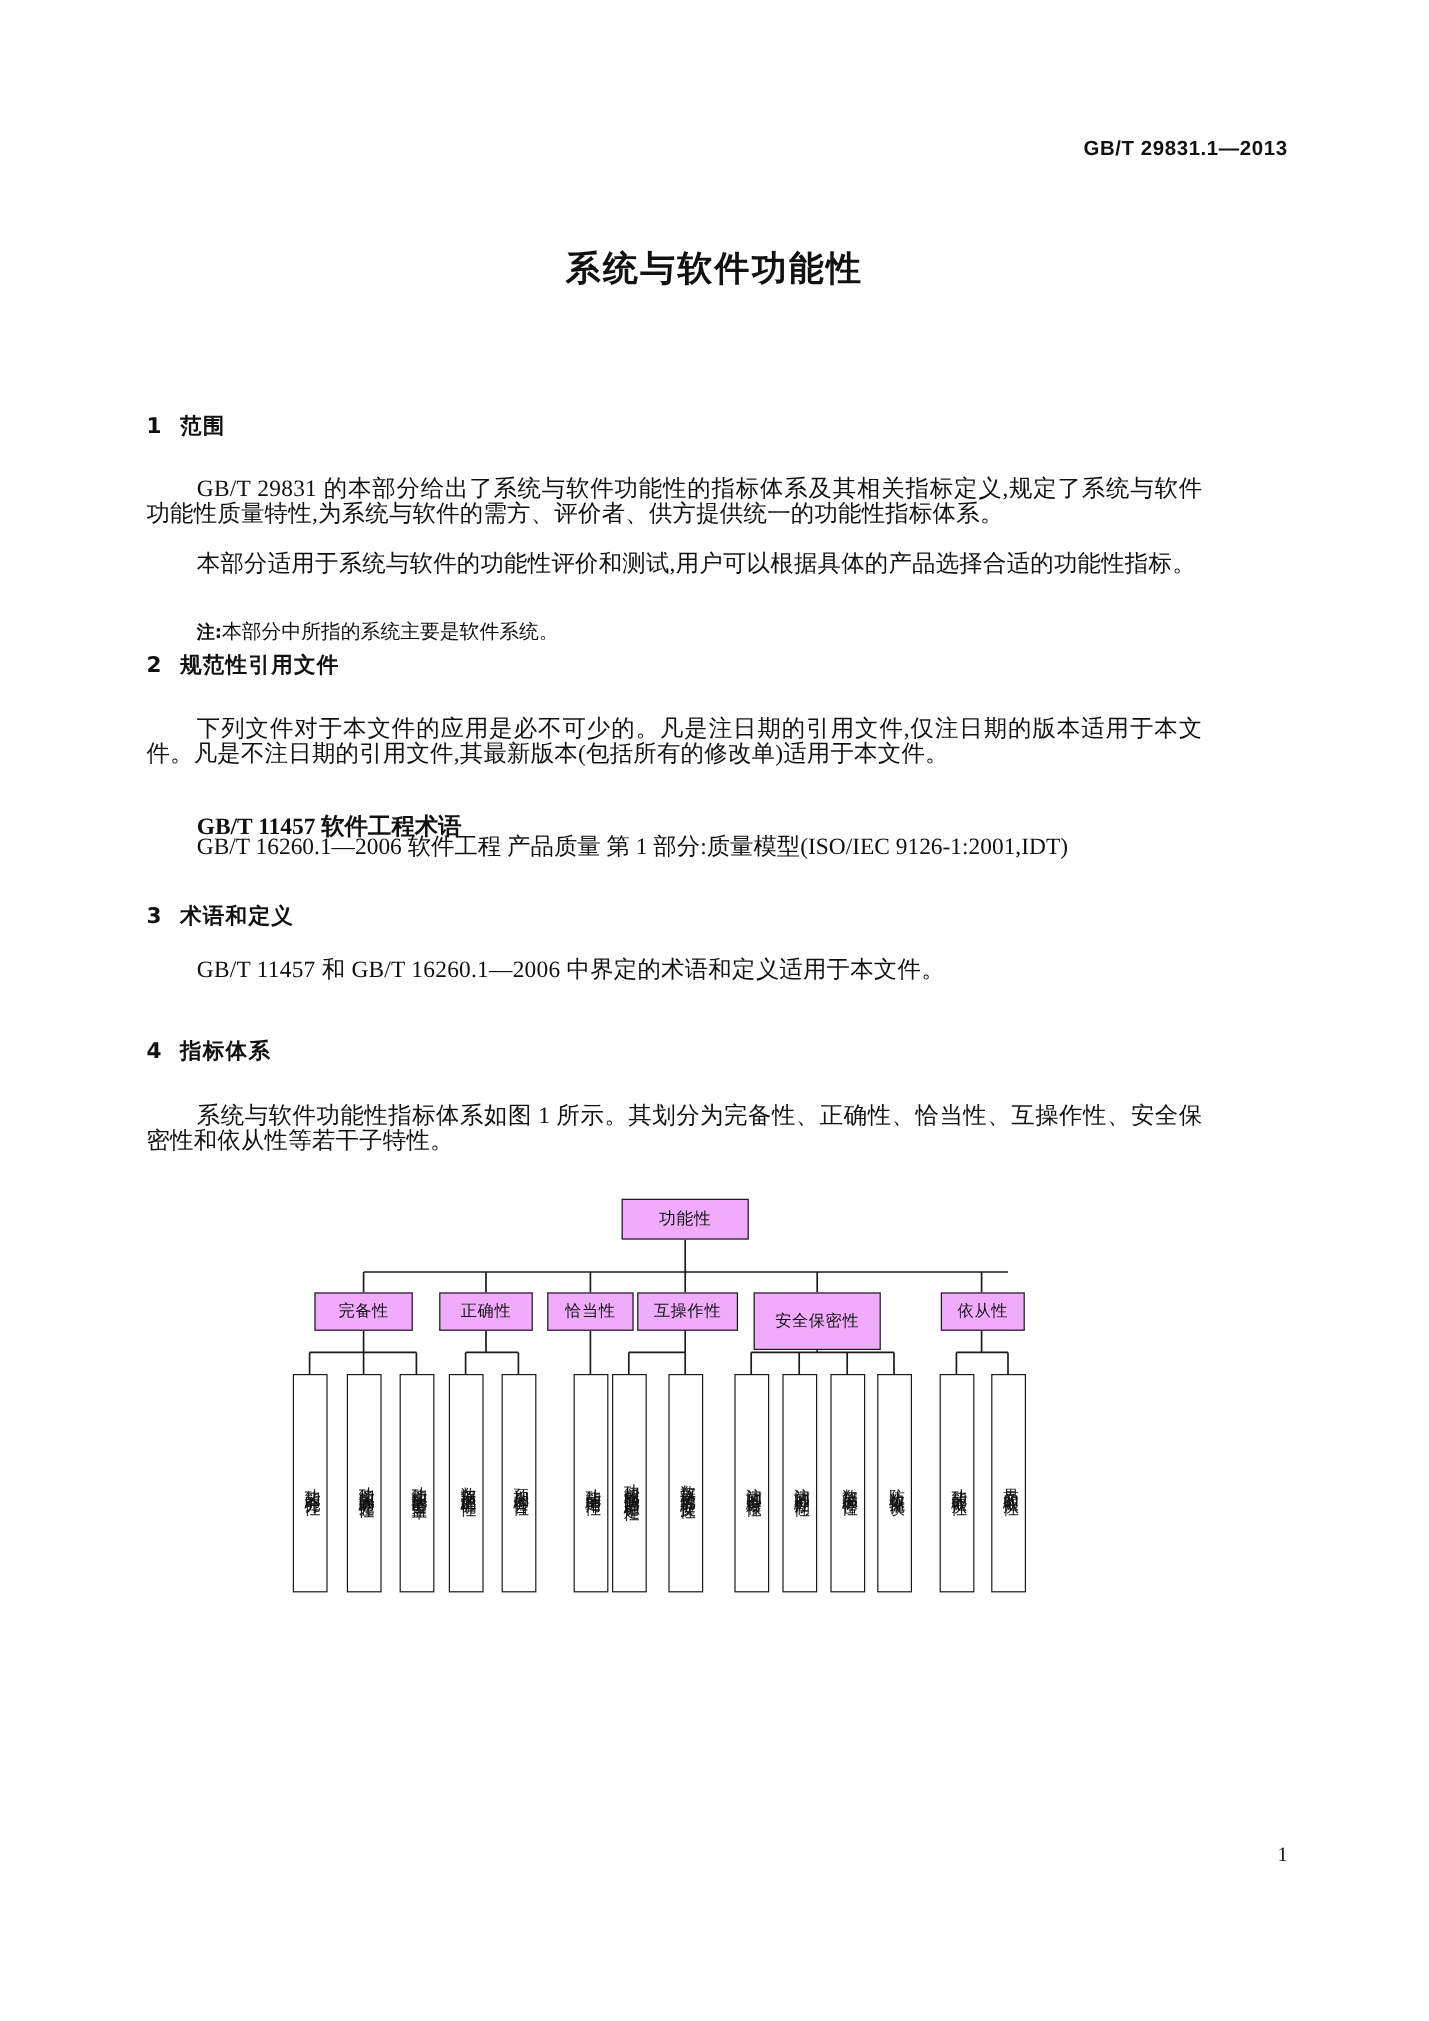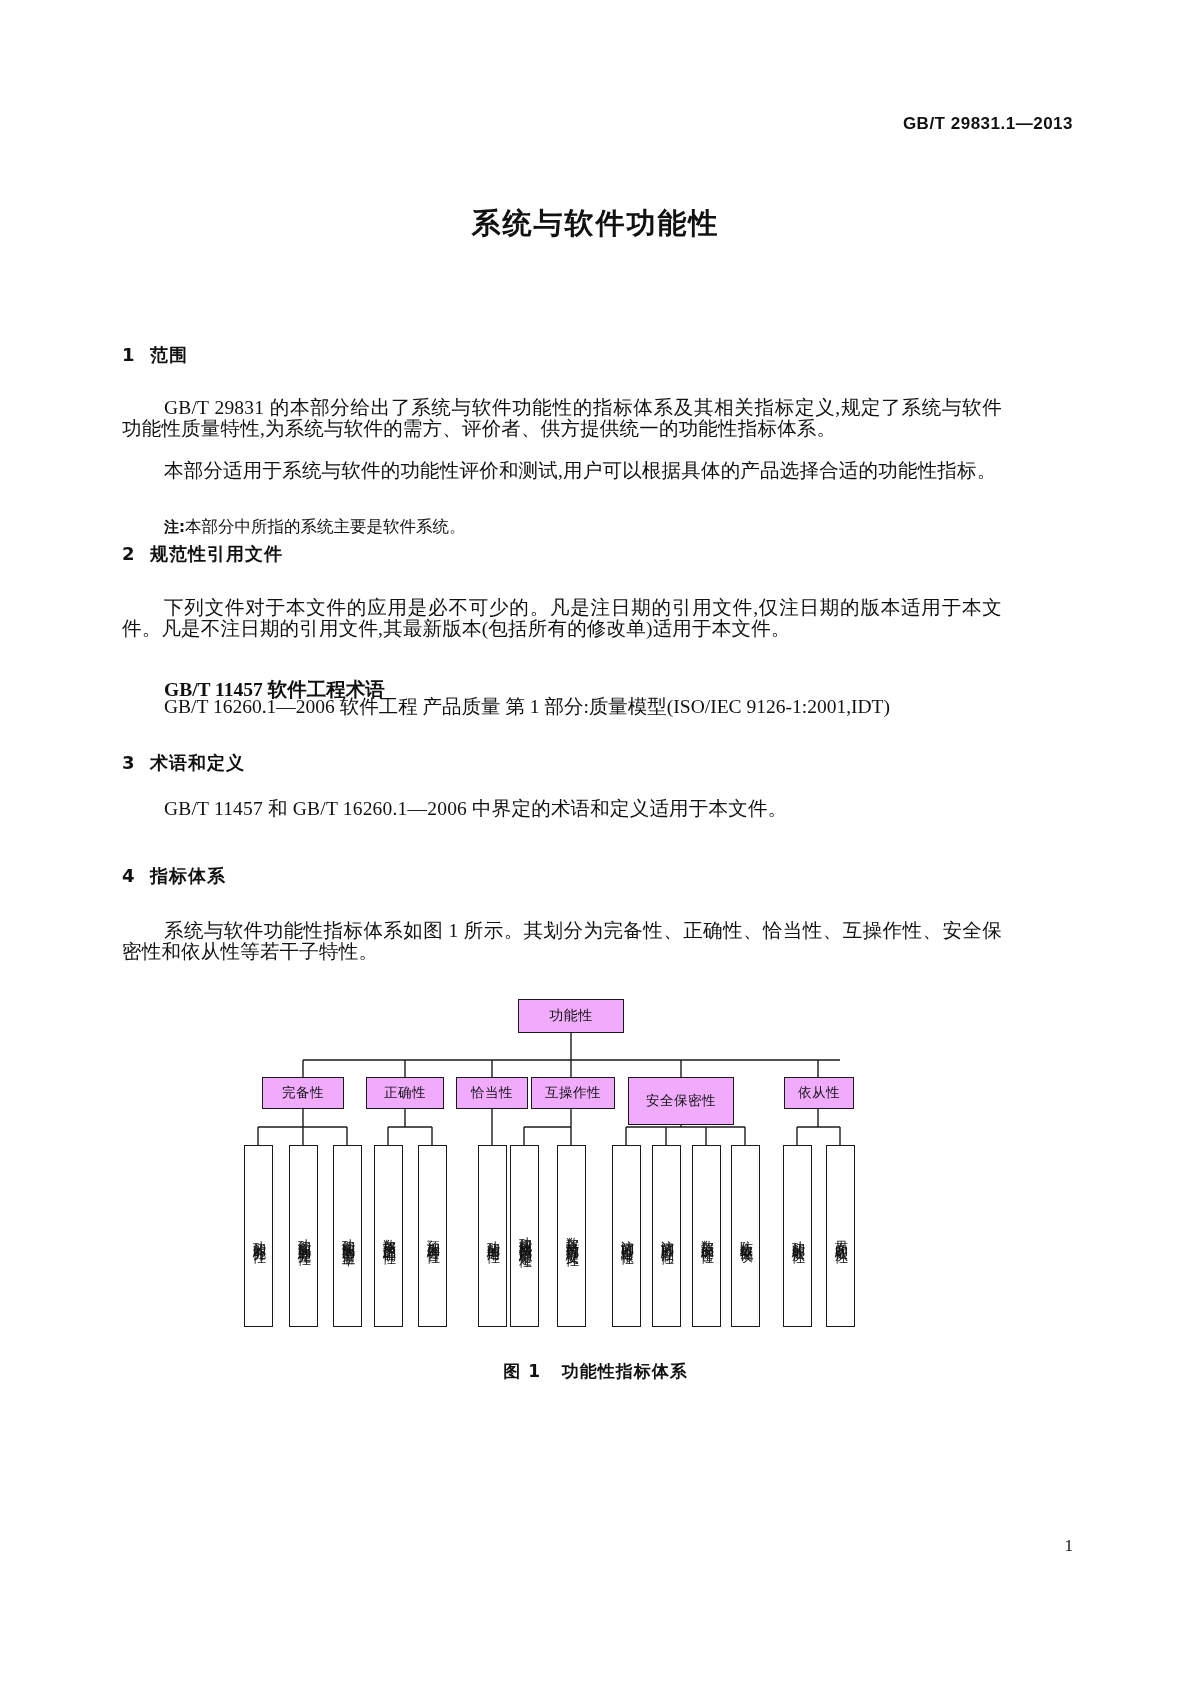--- a/index.html
+++ b/index.html
@@ -300,19 +300,16 @@
       </div>
 
       <div class="leaf" style="left:783px; top:160px; width:29px; height:182px;">
         <span>功能的依从性</span>
       </div>
       <div class="leaf" style="left:826px; top:160px; width:29px; height:182px;">
         <span>界面的依从性</span>
       </div>
     </div>
 
-    <div class="fig-caption">
-      <span>图 1</span>&nbsp;&nbsp;&nbsp;<span>功能性指标体系</span>
-    </div>
   </div>
 
   <div class="page-num">1</div>
 </div>
 
 </body></html>

